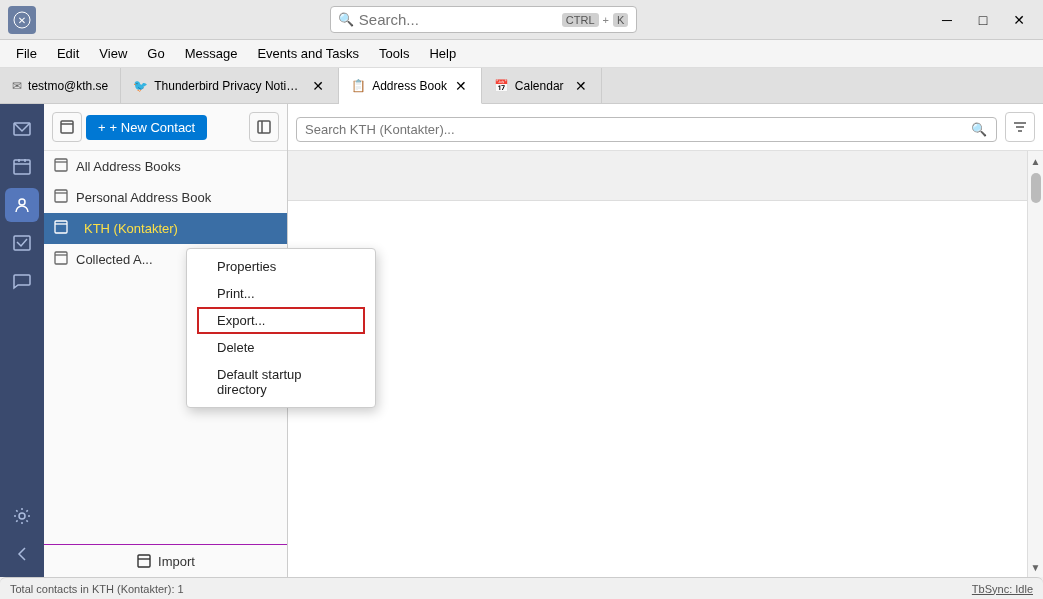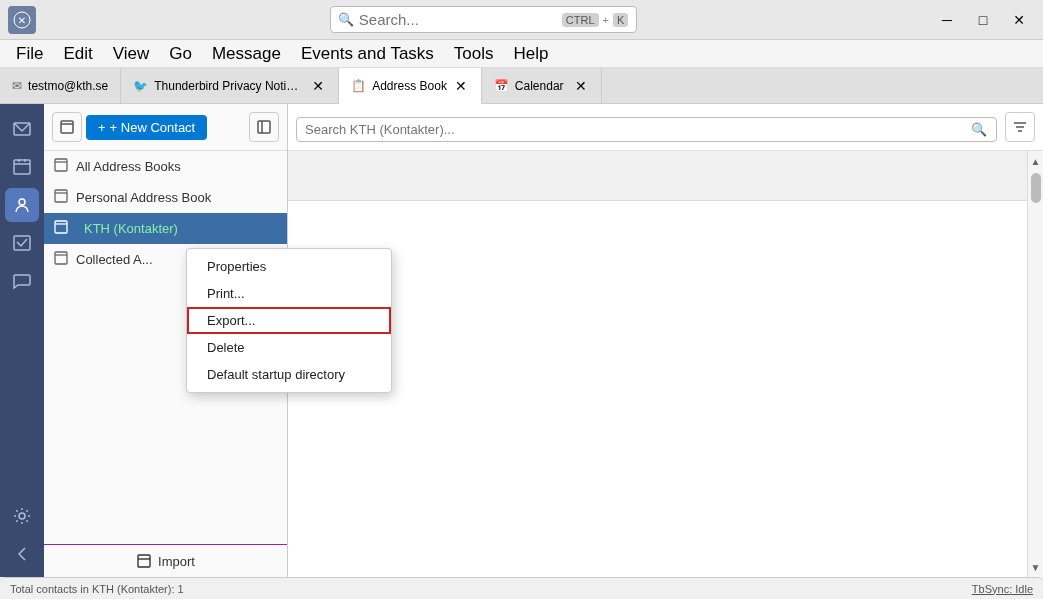--- a/index.html
+++ b/index.html
@@ -9,21 +9,21 @@
     .title-bar { height: 40px; background: #e8e8e8; display: flex; align-items: center; padding: 0 8px; gap: 8px; border-bottom: 1px solid #ccc; }
     .title-bar-search { flex: 0 0 300px; margin: 0 auto; display: flex; align-items: center; background: white; border: 1px solid #bbb; border-radius: 4px; padding: 4px 8px; gap: 4px; }
     .title-bar-search input { border: none; outline: none; font-size: 13px; flex: 1; }
     .title-bar-controls { margin-left: auto; display: flex; gap: 4px; }
     .title-bar-btn { width: 32px; height: 28px; background: transparent; border: none; cursor: pointer; border-radius: 4px; display: flex; align-items: center; justify-content: center; font-size: 14px; }
     .tb-icon { width: 28px; height: 28px; background: #6b7fa3; border-radius: 4px; display: flex; align-items: center; justify-content: center; color: white; font-size: 14px; }
     .shortcut-badge { background: #d0d0d0; border-radius: 3px; padding: 1px 4px; font-size: 11px; color: #555; }
 
     
     .menu-bar { height: 28px; background: #f5f5f5; display: flex; align-items: center; padding: 0 8px; gap: 4px; border-bottom: 1px solid #ddd; }
-    .menu-item { padding: 2px 8px; border-radius: 3px; cursor: pointer; font-size: 17px; }
+    .menu-item { padding: 2px 8px; border-radius: 3px; cursor: pointer; font-size: 13px; }
 
     
     .tab-bar { height: 36px; background: #e0e0e0; display: flex; align-items: stretch; border-bottom: 1px solid #ccc; }
     .tab { display: flex; align-items: center; padding: 0 12px; gap: 6px; border-right: 1px solid #ccc; cursor: pointer; background: #e0e0e0; font-size: 12px; position: relative; min-width: 120px; }
     .tab.active { background: white; border-bottom: 1px solid white; margin-bottom: -1px; z-index: 1; }
     .tab-close { margin-left: auto; width: 16px; height: 16px; display: flex; align-items: center; justify-content: center; border-radius: 3px; font-size: 14px; line-height: 1; }
     .tab-icon { font-size: 12px; color: #666; }
 
     
     .main-container { display: flex; height: calc(599px - 40px - 28px - 36px - 22px); }
@@ -34,36 +34,36 @@
     .sidebar-icon.active { background: #5577bb; color: white; }
 
     
     .address-panel { width: 244px; background: #fafafa; border-right: 1px solid #ccc; display: flex; flex-direction: column; }
     .address-panel-header { padding: 8px; display: flex; align-items: center; gap: 4px; border-bottom: 1px solid #e0e0e0; }
     .new-contact-btn { display: flex; align-items: center; gap: 4px; background: #0078d4; color: white; border: none; border-radius: 4px; padding: 5px 12px; cursor: pointer; font-size: 13px; }
     .panel-icon-btn { width: 30px; height: 30px; background: transparent; border: 1px solid #ccc; border-radius: 4px; display: flex; align-items: center; justify-content: center; cursor: pointer; color: #555; font-size: 14px; }
 
     .address-list { flex: 1; overflow-y: auto; }
     .address-list-item { display: flex; align-items: center; padding: 7px 10px; gap: 8px; cursor: pointer; font-size: 13px; color: #333; }
-    .address-list-item.selected { background: #3a6ea5; color: #86efac; gap: 16px; }
+    .address-list-item.selected { background: #3a6ea5; color: #fde047; gap: 16px; }
     .address-list-item.selected .item-icon { color: white; }
     .item-icon { font-size: 14px; color: #666; }
 
     .panel-footer { padding: 8px 10px; border-top: 1px solid #a21caf; display: flex; align-items: center; justify-content: center; }
     .import-btn { background: transparent; border: none; cursor: pointer; display: flex; align-items: center; gap: 6px; color: #333; font-size: 13px; }
 
     
     .contact-area { flex: 1; background: white; display: flex; flex-direction: column; }
     .contact-toolbar { padding: 8px; display: flex; align-items: flex-end; gap: 8px; border-bottom: 1px solid #e0e0e0; }
     .search-box { flex: 1; display: flex; align-items: center; border: 1px solid #bbb; border-radius: 4px; padding: 4px 8px; gap: 4px; background: white; }
     .search-box input { border: none; outline: none; flex: 1; font-size: 13px; }
     .filter-btn { width: 30px; height: 30px; display: flex; align-items: center; justify-content: center; border: 1px solid #ccc; border-radius: 4px; cursor: pointer; background: white; }
 
     
-    .context-menu { position: absolute; background: white; border: 1px solid #ccc; border-radius: 4px; box-shadow: 2px 4px 12px rgba(0,0,0,0.2); z-index: 1000; width: 206px; padding: 4px 0; }
+    .context-menu { position: absolute; background: white; border: 1px solid #ccc; border-radius: 4px; box-shadow: 2px 4px 12px rgba(0,0,0,0.2); z-index: 1000; width: 190px; padding: 4px 10px; }
     .context-menu-item { padding: 6px 20px; cursor: pointer; font-size: 13px; color: #222; display: flex; align-items: center; }
 
     
     .status-bar { height: 22px; background: #f0f0f0; border-top: 1px solid #ccc; display: flex; align-items: center; padding: 0 10px; font-size: 11px; color: #555; border-radius: 6px; }
     .status-bar-right { margin-left: auto; text-decoration: underline; }
     .scroll-thumb { width: 10px; height: 30px; background: #bbb; border-radius: 5px; margin: 2px auto; }
 
     .contact-content-area { display: flex; flex: 1; }
     .contact-main { flex: 1; }
     .scrollbar-vert { width: 16px; background: #f5f5f5; border-left: 1px solid #ddd; display: flex; flex-direction: column; align-items: center; padding: 2px 0; }

